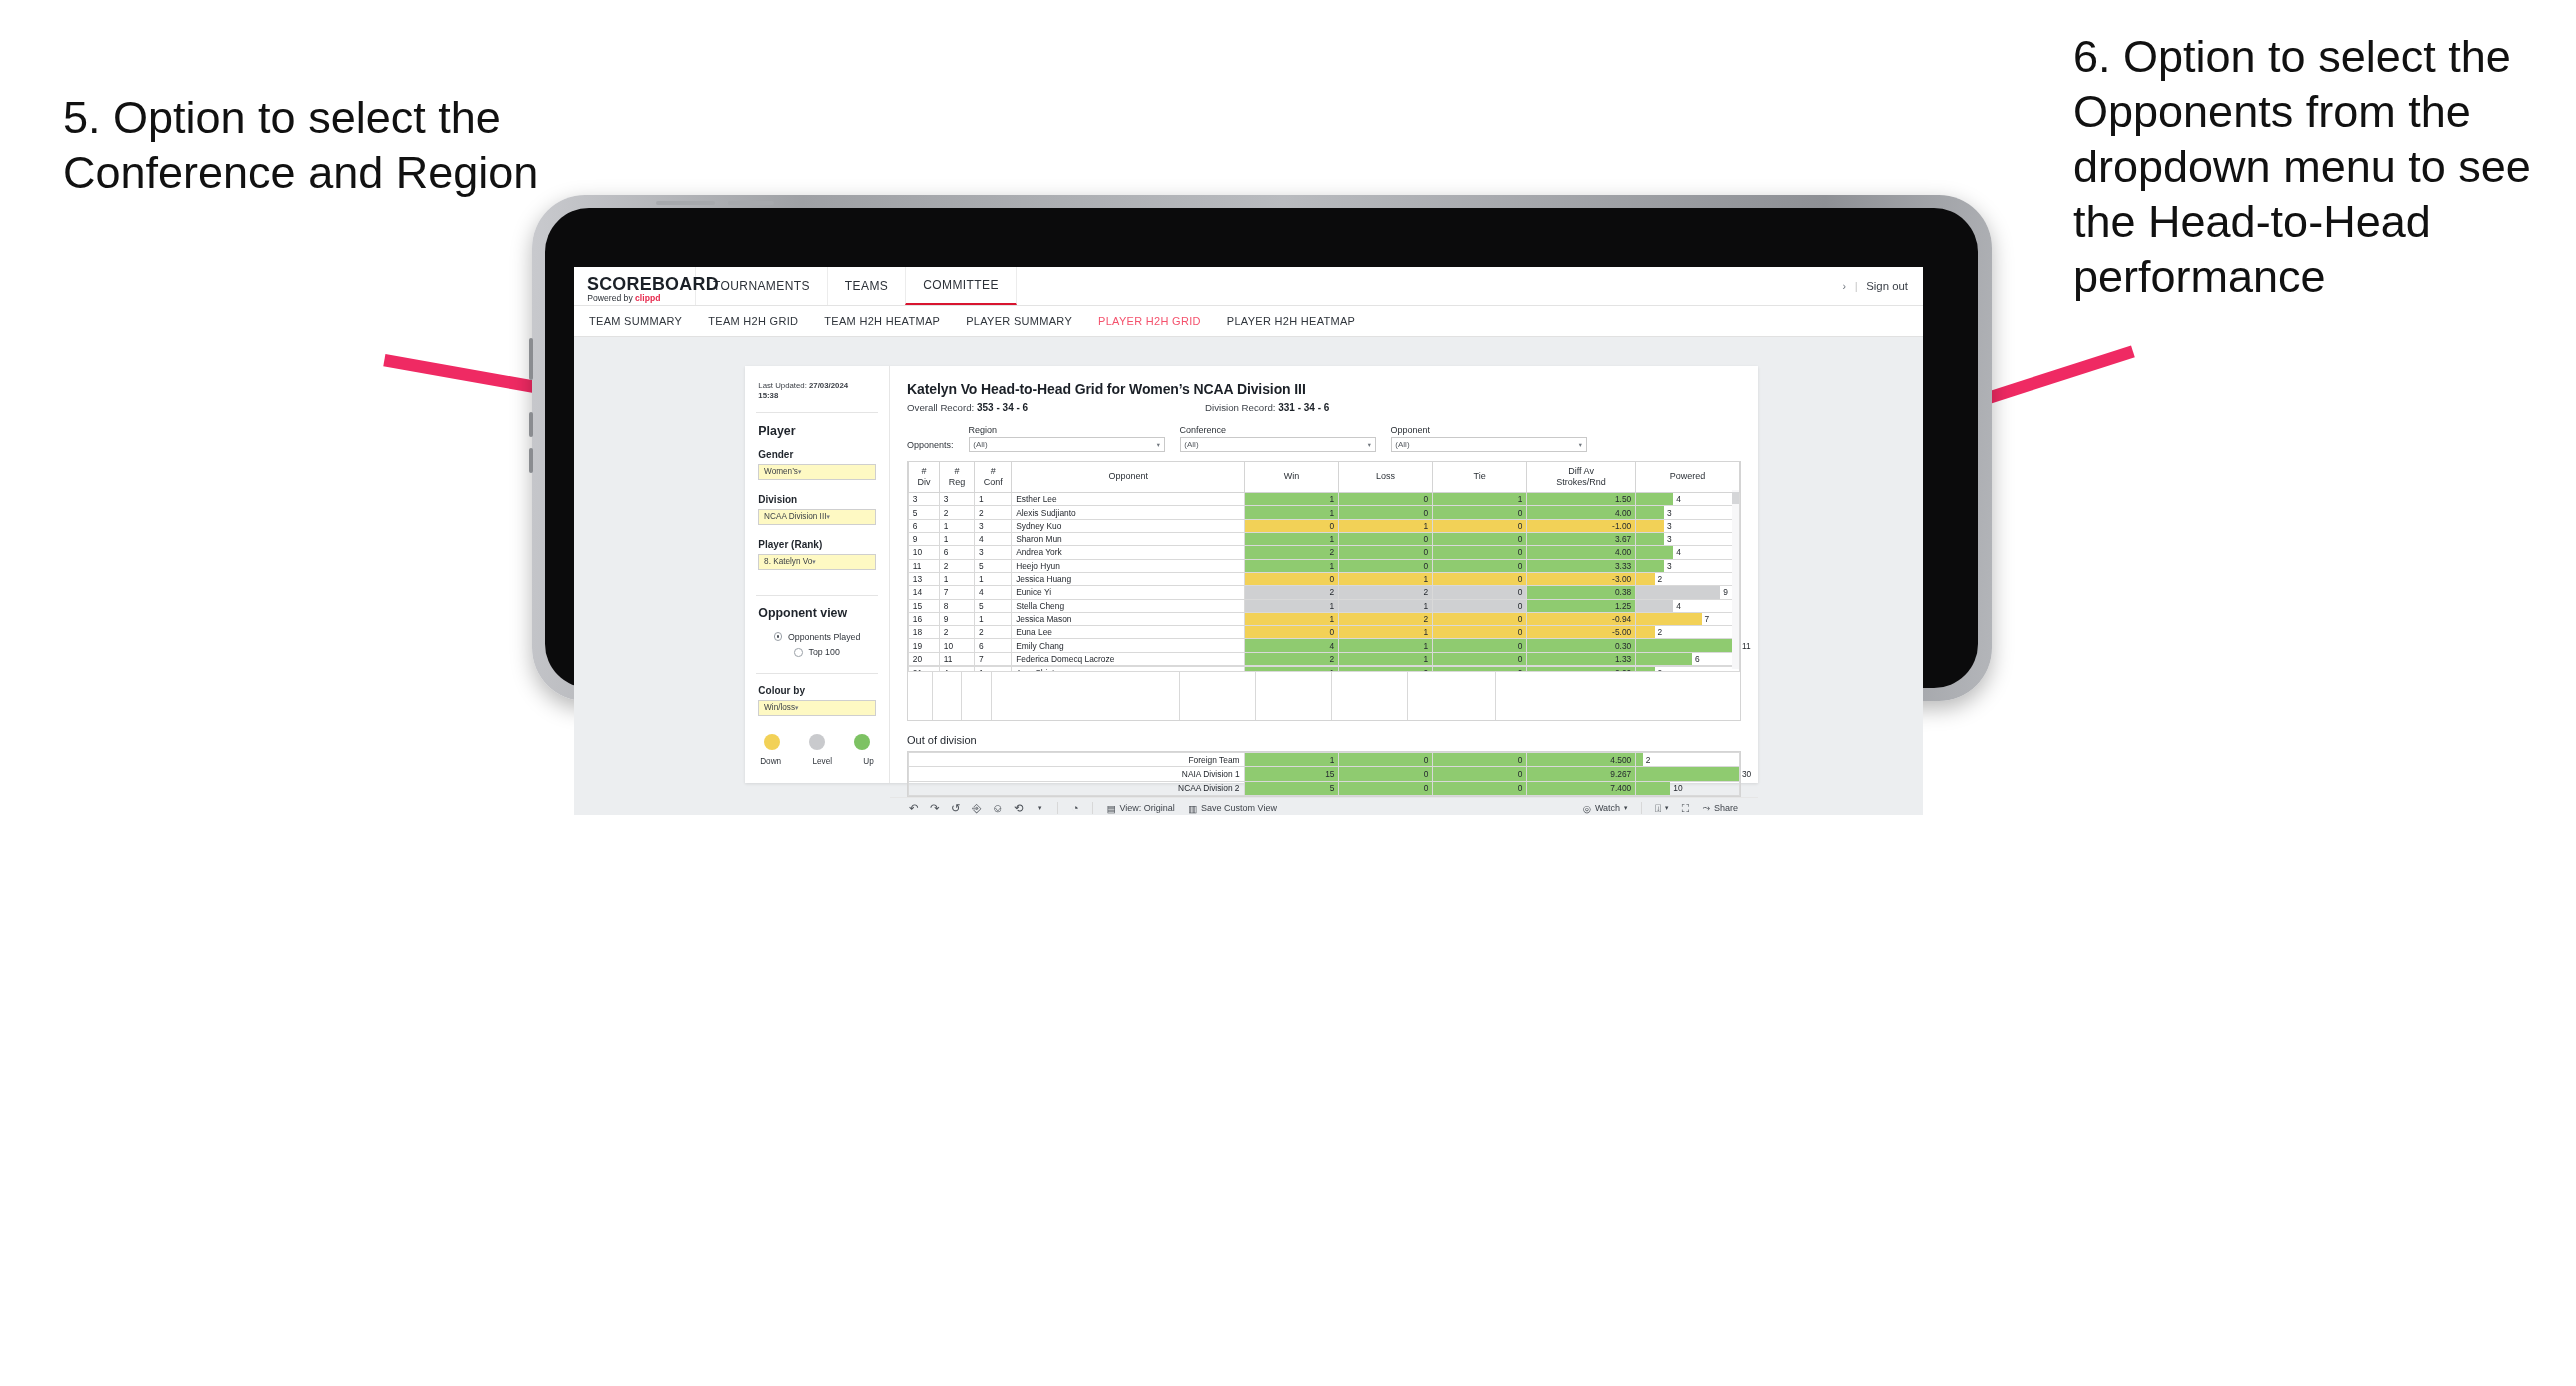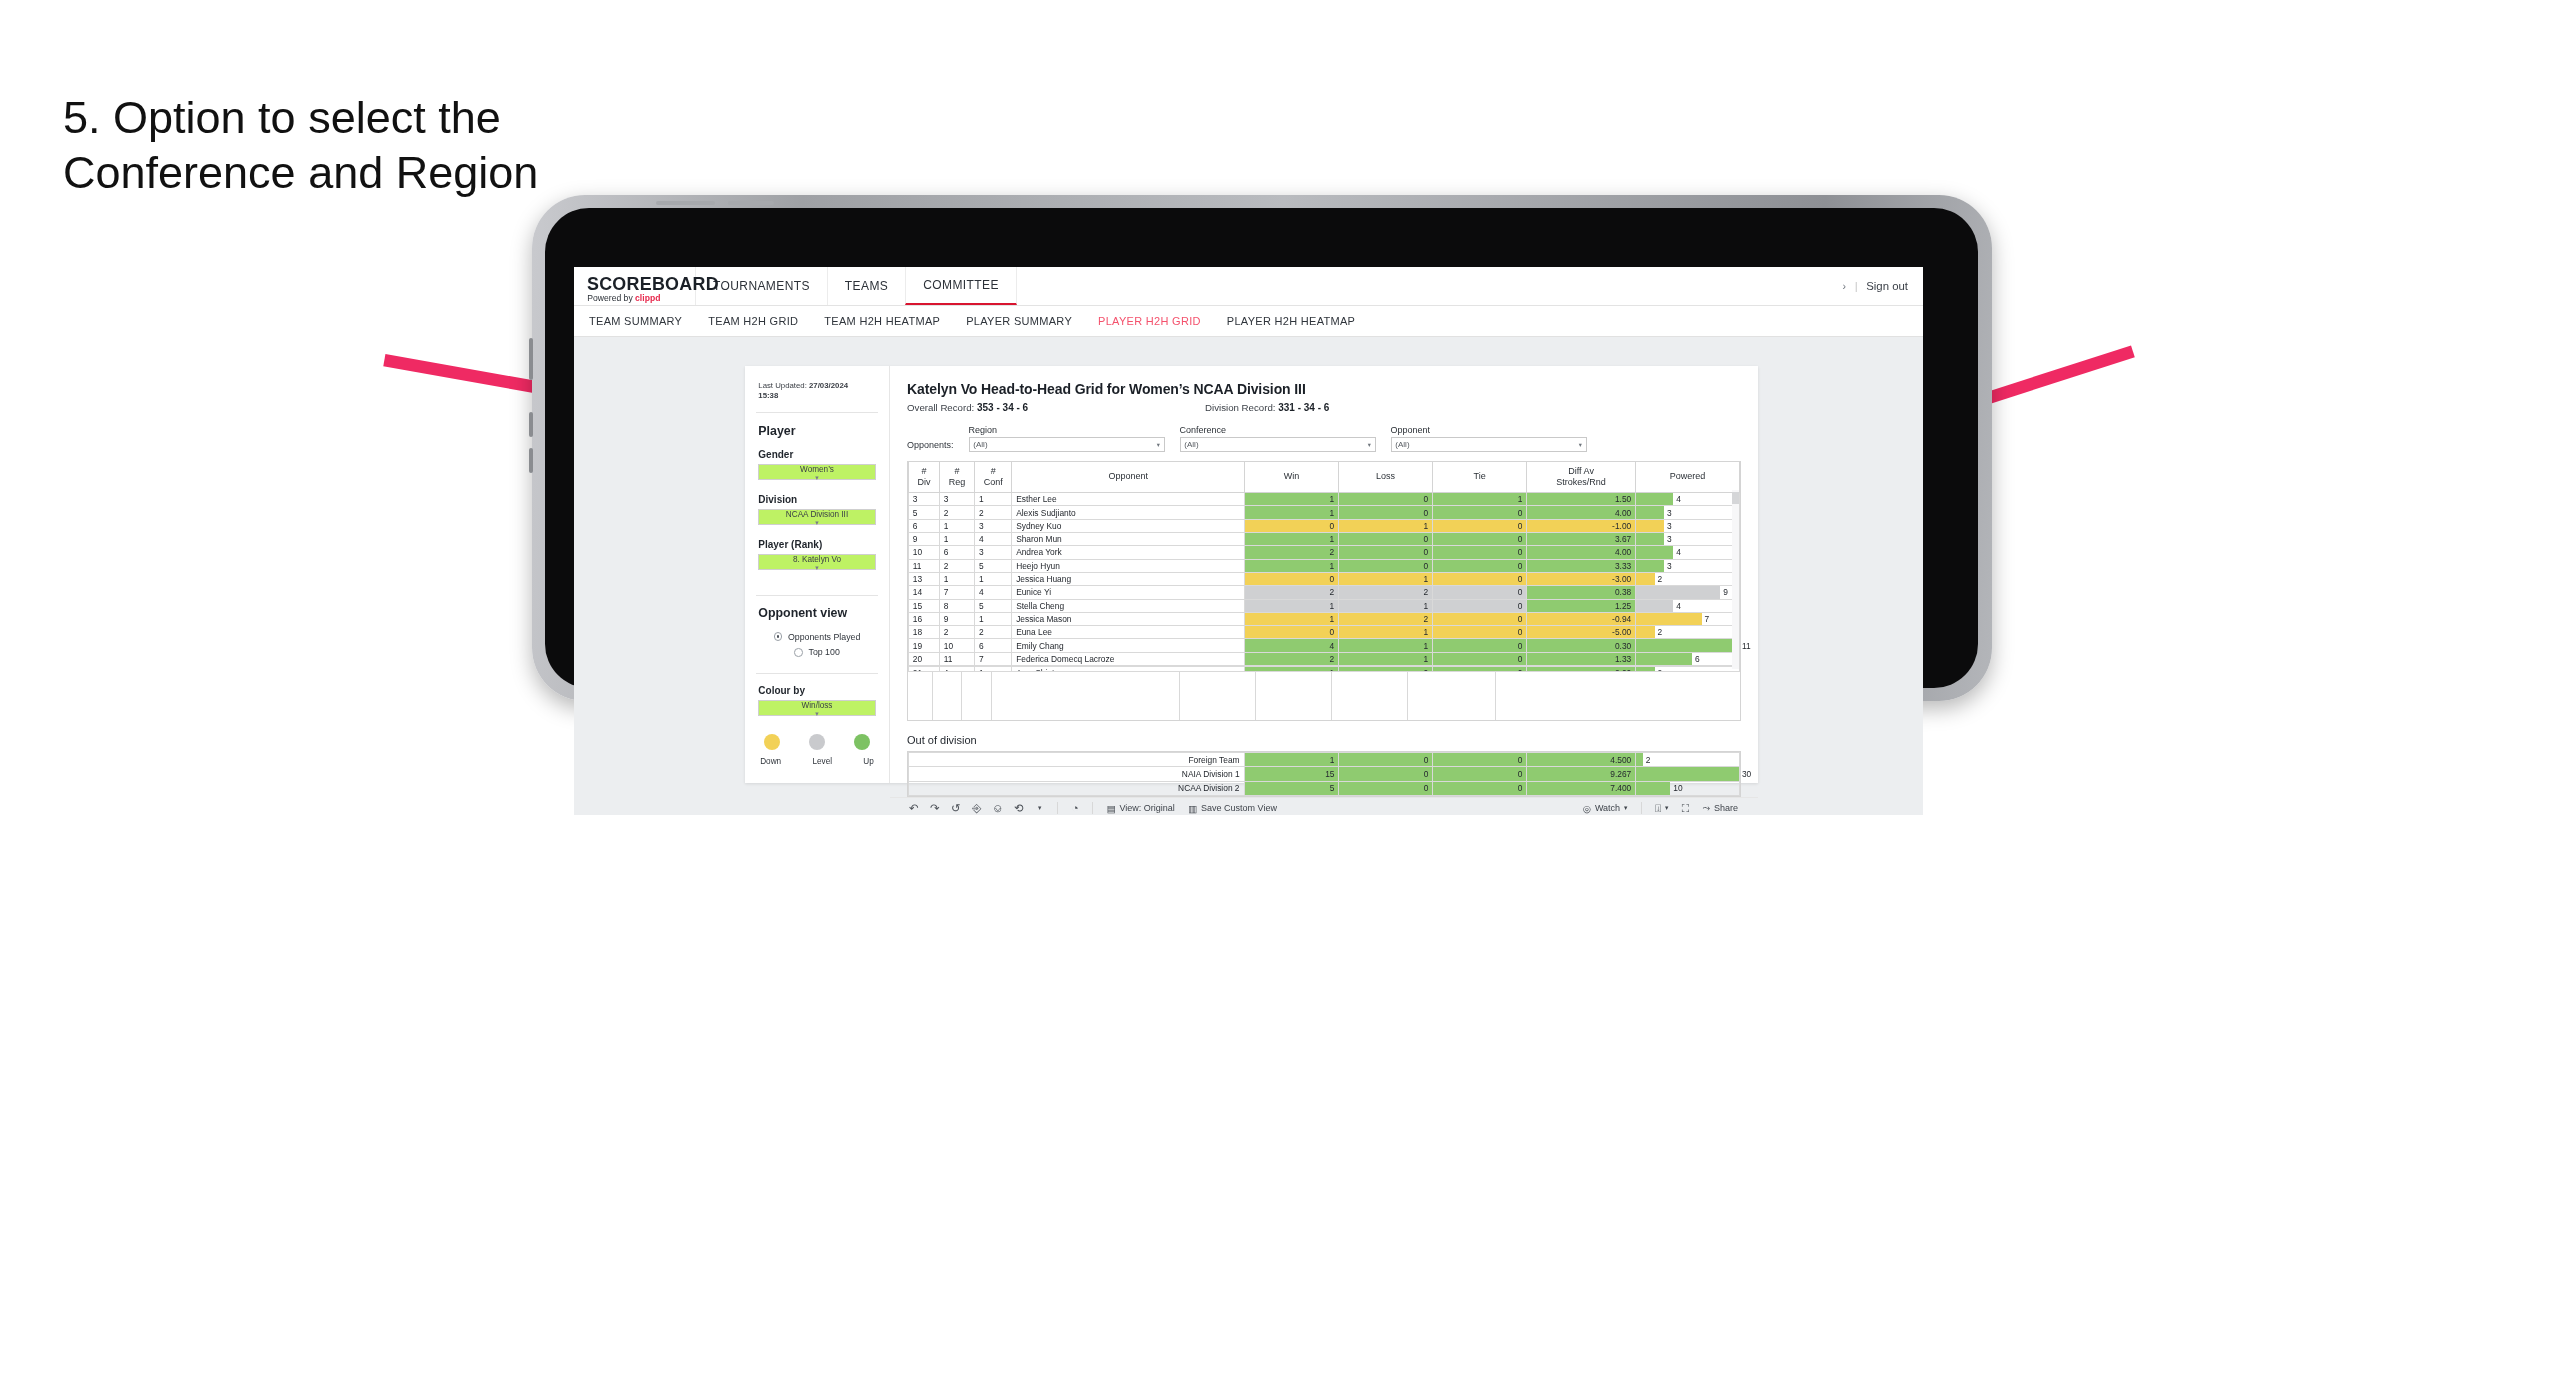--- a/index.html
+++ b/index.html
@@ -113,23 +113,23 @@
   .sb-pad { padding: 0 13.3px; }
   #last-updated {
     font-size: 7.8px; color: #3c4047; line-height: 1.35; padding: 0 13.3px 0 13.3px;
   }
   #last-updated b { font-weight: 700; }
   .sb-rule { height: 1px; background: #e4e4e4; margin: 10.5px 11.4px; }
   .sb-h1 { font-size: 12.4px; font-weight: 700; color: #1f242b; margin-bottom: 11.4px; }
   .sb-h2 { font-size: 10px; font-weight: 700; color: #1f242b; margin-bottom: 3.8px; }
   .sb-field { margin-bottom: 14.3px; }
   .sb-select {
-    height: 16px; border: 1px solid #cfcfcf; background: #bef264;
-    display: flex; align-items: center; justify-content: space-between;
-    padding: 0 4.8px; font-size: 8.2px; color: #3a3f46; cursor: pointer; flex-direction: column;
+    height: 16px; border: 1px solid #cfcfcf; background: #fef9c3;
+    display: flex; align-items: center; justify-content: flex-start;
+    padding: 0 4.8px; font-size: 8.2px; color: #3a3f46; cursor: pointer;
   }
   .sb-select .caret { font-size: 6.7px; color: #777d85; }
   .radio-row { display: flex; align-items: center; gap: 5.7px; margin-bottom: 5.7px; cursor: pointer; justify-content: center; }
   .radio {
     width: 8.6px; height: 8.6px; border-radius: 50%; border: 1px solid #9aa0a7;
     background: #fff; position: relative; flex: none;
   }
   .radio.on::after {
     content:""; position:absolute; left:1.9px; top:1.9px; width:2.9px; height:2.9px;
     border-radius:50%; background:#4b5058;
@@ -216,20 +216,21 @@
   .tb-sep { width: 1px; height: 12.4px; background: #d8d8d8; margin: 0 6.7px; }
   .tb-item { display: flex; align-items: center; gap: 3.8px; cursor: pointer; padding: 0 6.7px; white-space: nowrap; }
   .tb-spacer { flex: 1; }
 </style>
 </head>
 <body>
 
 <div id="stage">
 
   <div class="annot" id="annot-left">5. Option to select the Conference and Region</div>
+  <div class="annot" id="annot-right">6. Option to select the Opponents from the dropdown menu to see the Head-to-Head performance</div>
 
   <svg class="arrow" id="arrow-left" style="left:376px; top:343px; width:771px; height:190px;" viewBox="0 0 810 200">
     <defs>
       <marker id="ahL" markerWidth="5" markerHeight="5" refX="2.2" refY="2.5" orient="auto">
         <path d="M0,0 L5,2.5 L0,5 z" fill="#ef2a63"></path>
       </marker>
     </defs>
     <line x1="8" y1="18" x2="760" y2="152" stroke="#ef2a63" stroke-width="13" marker-end="url(#ahL)"></line>
   </svg>
 

